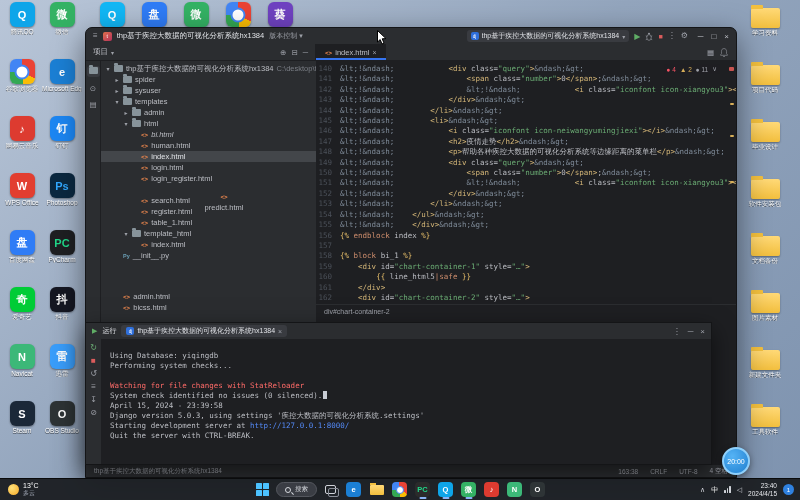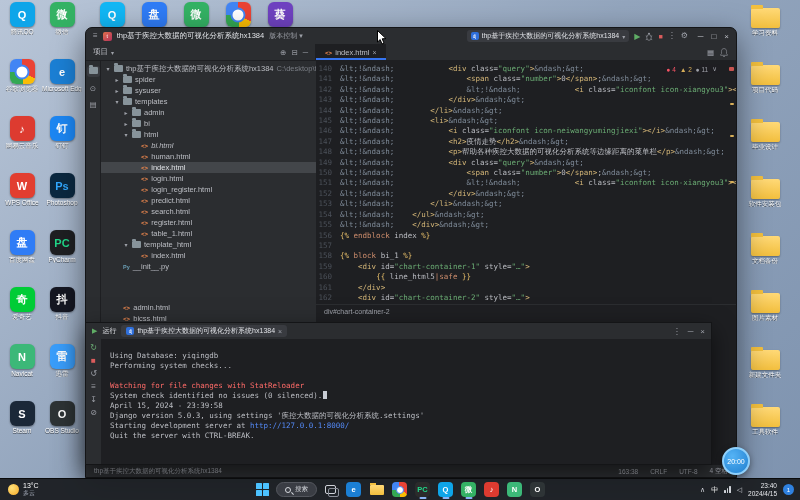--- a/index.html
+++ b/index.html
@@ -318,25 +318,20 @@
           <span class="chev">▾</span>
           <span class="tico tfolder"></span>
           <span>templates</span>
         </div>
         <div class="trow" style="padding-left: 22px;">
           <span class="chev">▸</span>
           <span class="tico tfolder"></span>
           <span>admin</span>
         </div>
         <div class="trow" style="padding-left: 22px;">
-          <span class="chev">▸</span>
-          <span class="tico tfolder"></span>
-          <span>bi</span>
-        </div>
-        <div class="trow" style="padding-left: 22px;">
           <span class="chev">▾</span>
           <span class="tico tfolder"></span>
           <span>html</span>
         </div>
         <div class="trow" style="padding-left: 31px; font-style: italic;">
           <span class="chev">&nbsp;</span>
           <span class="tico thtml">&lt;&gt;</span>
           <span>bi.html</span>
         </div>
         <div class="trow" style="padding-left: 31px;">
@@ -352,21 +347,21 @@
         <div class="trow" style="padding-left: 31px;">
           <span class="chev">&nbsp;</span>
           <span class="tico thtml">&lt;&gt;</span>
           <span>login.html</span>
         </div>
         <div class="trow" style="padding-left: 31px;">
           <span class="chev">&nbsp;</span>
           <span class="tico thtml">&lt;&gt;</span>
           <span>login_register.html</span>
         </div>
-        <div class="trow" style="padding-left: 31px;">
+        <div class="trow" style="padding-left: 31px; flex-direction: column;">
           <span class="chev">&nbsp;</span>
           <span class="tico thtml">&lt;&gt;</span>
           <span>predict.html</span>
         </div>
         <div class="trow" style="padding-left: 31px;">
           <span class="chev">&nbsp;</span>
           <span class="tico thtml">&lt;&gt;</span>
           <span>search.html</span>
         </div>
         <div class="trow" style="padding-left: 31px;">

